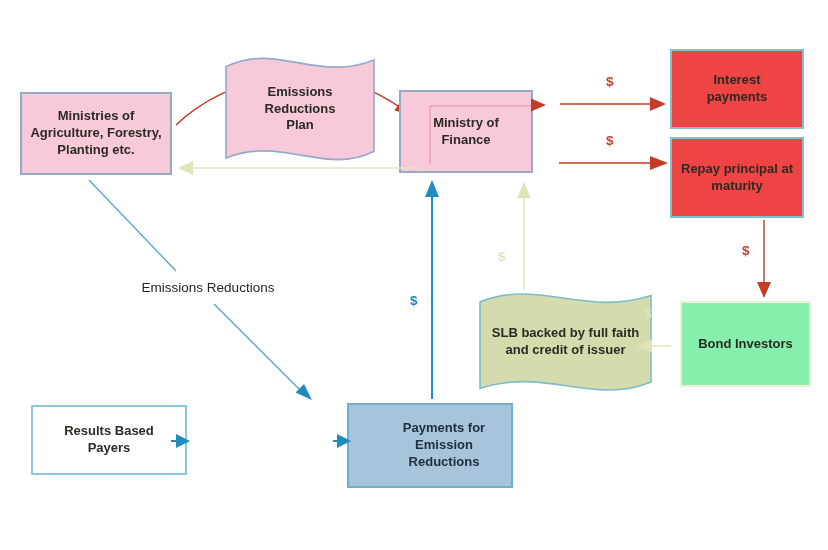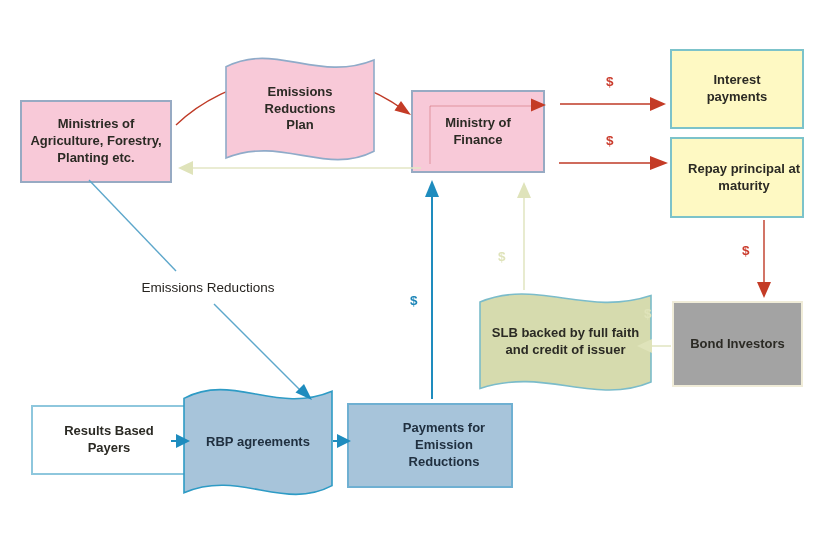--- a/index.html
+++ b/index.html
@@ -4,24 +4,24 @@
 <style>
   html,body{margin:0;padding:0;background:#ffffff;}
   .stage{position:relative;width:828px;height:550px;background:#ffffff;overflow:hidden;
          font-family:"Liberation Sans", sans-serif;}
   svg.layer{position:absolute;left:0;top:0;width:828px;height:550px;pointer-events:none;}
   .under{z-index:1;} .over{z-index:3;}
 
   .box{position:absolute;z-index:2;display:flex;align-items:center;justify-content:center;
        text-align:center;box-sizing:border-box;border:2px solid #999;background:#fff;}
   .pink{background:#f8c9d8;border-color:#97aac3;}
-  .green{background:#fef9c3;border-color:#7cc3ca;}
+  .green{background:#ef4444;border-color:#7cc3ca;}
   .bluebox{background:#a7c4da;border-color:#6fb0d2;}
   .white-blue{background:#ffffff;border-color:#8ec7dd;}
-  .white-tan{background:#a3a3a3;border-color:#f0ecd8;}
+  .white-tan{background:#86efac;border-color:#f0ecd8;margin-left:8px;}
 
   .node-label{font-weight:bold;font-size:13px;line-height:1.3;white-space:pre-line;
               color:#2b2a24;padding:2px;}
   .bluebox .node-label, .wave-blue .node-label{color:#203040;}
 
   .wave{position:absolute;z-index:2;}
   .wave svg{position:absolute;left:0;top:0;width:100%;height:100%;overflow:visible;}
   .wave .node-label{position:absolute;left:0;top:0;right:0;bottom:0;display:flex;
                     align-items:center;justify-content:center;text-align:center;}
 
@@ -35,37 +35,37 @@
 </head>
 <body>
 
 <div class="stage">
 
   <svg class="layer under">
     <path d="M176,125 C 225,78 320,50 404,110" fill="none" stroke="#bf3a26" stroke-width="1.4"></path>
     <polygon points="411,115 394.5,110.5 401,101" fill="#c43b26"></polygon>
   </svg>
 
-  <div class="box pink" style="left:20px;top:92px;width:152px;height:83px;margin-top:8px;">
+  <div class="box pink" style="left:20px;top:92px;width:152px;height:83px;">
     <span class="node-label">Ministries of
 Agriculture, Forestry,
 Planting etc.</span>
   </div>
 
-  <div class="box pink" style="left:411px;top:90px;width:134px;height:83px;">
+  <div class="box pink" style="left:399px;top:90px;width:134px;height:83px;">
     <span class="node-label">Ministry of
 Finance</span>
   </div>
 
   <div class="box green" style="left:670px;top:49px;width:134px;height:80px;">
     <span class="node-label">Interest
 payments</span>
   </div>
 
-  <div class="box green" style="left:670px;top:137px;width:134px;height:81px;justify-content:flex-end;">
+  <div class="box green" style="left:670px;top:137px;width:134px;height:81px;">
     <span class="node-label">Repay principal at
 maturity</span>
   </div>
 
   <div class="box white-tan" style="left:672px;top:301px;width:131px;height:86px;">
     <span class="node-label">Bond Investors</span>
   </div>
 
   <div class="box white-blue" style="left:31px;top:405px;width:156px;height:70px;">
     <span class="node-label">Results Based
@@ -79,26 +79,20 @@
 
   <div class="wave" style="left:226px;top:52px;width:148px;height:114px;">
     <svg viewBox="0 0 100 100" preserveAspectRatio="none">
       <path d="M0,13 C33,-9 62,27 100,7 L100,87 C67,109 38,73 0,93 Z" fill="#f8c9d8" stroke="#8fabc9" stroke-width="1.6" vector-effect="non-scaling-stroke"></path>
     </svg>
     <span class="node-label">Emissions
 Reductions
 Plan</span>
   </div>
 
-  <div class="wave wave-blue" style="left:184px;top:383px;width:148px;height:118px;">
-    <svg viewBox="0 0 100 100" preserveAspectRatio="none">
-      <path d="M0,13 C33,-9 62,27 100,7 L100,87 C67,109 38,73 0,93 Z" fill="#a7c4da" stroke="#2e9bc5" stroke-width="1.6" vector-effect="non-scaling-stroke"></path>
-    </svg>
-    <span class="node-label">RBP agreements</span>
-  </div>
 
   <div class="wave" style="left:480px;top:288px;width:152px;height:108px;padding-left:19px;">
     <svg viewBox="0 0 100 100" preserveAspectRatio="none">
       <path d="M0,13 C33,-9 62,27 100,7 L100,87 C67,109 38,73 0,93 Z" fill="#d6dbae" stroke="#7bbcca" stroke-width="1.6" vector-effect="non-scaling-stroke"></path>
     </svg>
     <span class="node-label">SLB backed by full faith
 and credit of issuer</span>
   </div>
 
   <svg class="layer over">

